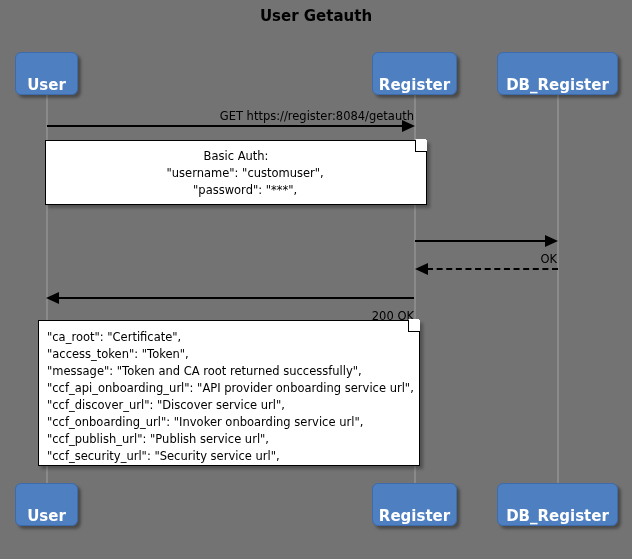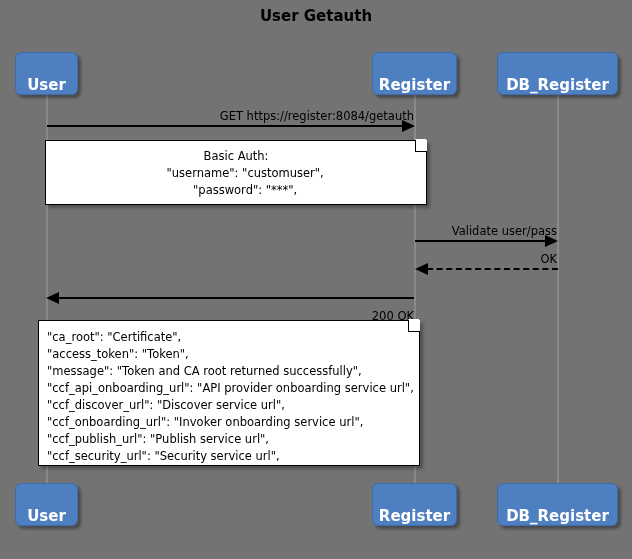--- a/index.html
+++ b/index.html
@@ -163,21 +163,20 @@
   <div class="msg-line" style="left:47px; top:125px; width:355px;"></div>
   <div class="arrow-head right" style="left:402px; top:120px;"></div>
 
   <div class="note" style="left:38px; top:140px; width:382px; height:65px;margin-left:7px;">
     <span class="fold"></span>
     <div class="note-body centered" style="padding:7px 10px 0 10px;">Basic Auth:
      "username": "customuser",
      "password": "***",</div>
   </div>
 
-  <div class="msg-label" style="left:415px; top:224px; width:142px;">Validate user/pass</div>
   <div class="msg-line" style="left:415px; top:240px; width:131px;"></div>
   <div class="arrow-head right" style="left:545px; top:235px;"></div>
 
   <div class="msg-label" style="left:415px; top:252px; width:142px;">OK</div>
   <div class="msg-line dashed" style="left:427px; top:268px; width:131px;"></div>
   <div class="arrow-head left" style="left:415px; top:263px;"></div>
 
   <div class="msg-label" style="left:47px; top:281px; width:367px;margin-top:28px;">200 OK</div>
   <div class="msg-line" style="left:59px; top:297px; width:355px;"></div>
   <div class="arrow-head left" style="left:46px; top:292px;"></div>

